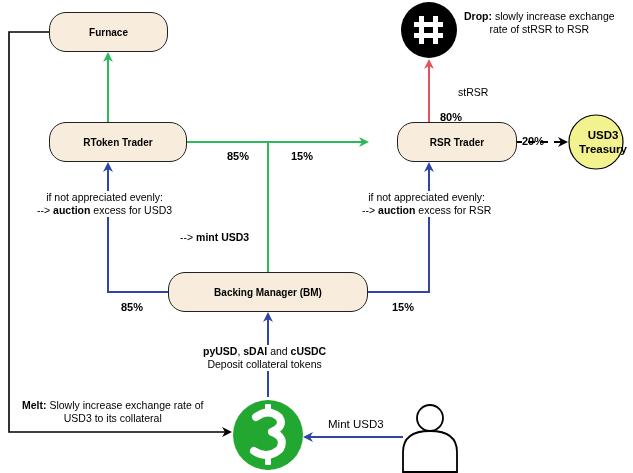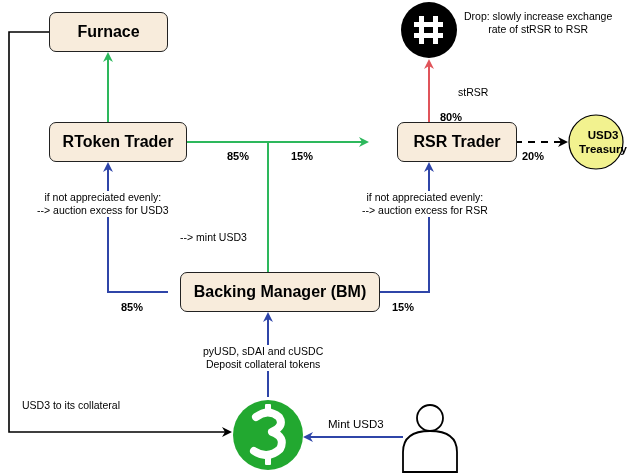--- a/index.html
+++ b/index.html
@@ -1,25 +1,25 @@
 <!DOCTYPE html>
 <html><head>
 <meta charset="utf-8">
 <style>
   html, body { margin: 0; padding: 0; background: #ffffff; }
   body { width: 633px; height: 473px; position: relative; overflow: hidden;
          font-family: "Liberation Sans", sans-serif; color: #000; }
   svg { position: absolute; left: 0; top: 0; }
   .box { position: absolute; background: #f8ecdc; border: 1px solid #222;
-         border-radius: 7px; box-sizing: border-box; display: flex;
-         align-items: center; justify-content: center; font-weight: bold; font-size: 16px; }
+         border-radius: 17px; box-sizing: border-box; display: flex;
+         align-items: center; justify-content: center; font-weight: bold; font-size: 10px; }
   .lbl { position: absolute; font-size: 10.5px; line-height: 13px; text-align: center;
          white-space: nowrap; background: #ffffff; }
   .pct { position: absolute; font-size: 11px; font-weight: bold; white-space: nowrap; }
-  b { font-weight: normal; }
+  b { font-weight: bold; }
   .treasury-text { position: absolute; font-size: 11.5px; font-weight: bold; text-align: center;
                    line-height: 14px; width: 70px; }
 </style>
 </head>
 <body>
 
 <svg width="633" height="473" viewBox="0 0 633 473">
   <defs>
     <marker id="ag" markerWidth="10" markerHeight="10" refX="8" refY="5" orient="auto" markerUnits="userSpaceOnUse">
       <path d="M0,0 L10,5 L0,10 L3,5 Z" fill="#2db85c"></path>
@@ -82,38 +82,38 @@
 
 <div class="box" style="left:49px;top:12px;width:119px;height:40px;">
   <span>Furnace</span>
 </div>
 <div class="box" style="left:49px;top:122px;width:138px;height:40px;">
   <span>RToken Trader</span>
 </div>
 <div class="box" style="left:369px;top:122px;width:120px;height:40px;margin-left:28px;">
   <span>RSR Trader</span>
 </div>
-<div class="box" style="left:180px;top:272px;width:200px;height:40px;">
+<div class="box" style="left:168px;top:272px;width:200px;height:40px;">
   <span>Backing Manager (BM)</span>
 </div>
 
 <div class="treasury-text" style="left:568px;top:128px;">
   <div>USD3</div>
   <div>Treasury</div>
 </div>
 
 <div class="lbl" style="left:464px;top:10px;background:transparent;">
   <div><b>Drop:</b><span> slowly increase exchange</span></div>
   <div>rate of stRSR to RSR</div>
 </div>
 
 <div class="lbl" style="left:414px;top:86px;margin-left:44px;">stRSR</div>
 <div class="pct" style="left:440px;top:101px;margin-top:10px;">80%</div>
 
-<div class="pct" style="left:522px;top:150px;">20%</div>
+<div class="pct" style="left:522px;top:135px;">20%</div>
 
 <div class="pct" style="left:227px;top:150px;">85%</div>
 <div class="pct" style="left:291px;top:150px;">15%</div>
 
 <div class="lbl" style="left:37px;top:191px;">
   <div>if not appreciated evenly:</div>
   <div><span>--&gt; </span><b>auction</b><span> excess for USD3</span></div>
 </div>
 
 <div class="lbl" style="left:362px;top:191px;">
@@ -127,16 +127,17 @@
 
 <div class="pct" style="left:121px;top:301px;">85%</div>
 <div class="pct" style="left:392px;top:301px;">15%</div>
 
 <div class="lbl" style="left:203px;top:345px;">
   <div><b>pyUSD</b><span>, </span><b>sDAI</b><span> and </span><b>cUSDC</b></div>
   <div>Deposit collateral tokens</div>
 </div>
 
 <div class="lbl" style="left:22px;top:399px;">
+  <div><b>Melt:</b><span> Slowly increase exchange rate of</span></div>
   <div>USD3 to its collateral</div>
 </div>
 
 <div class="lbl" style="left:328px;top:418px;font-size:11.5px;">Mint USD3</div>
 
 </body></html>

